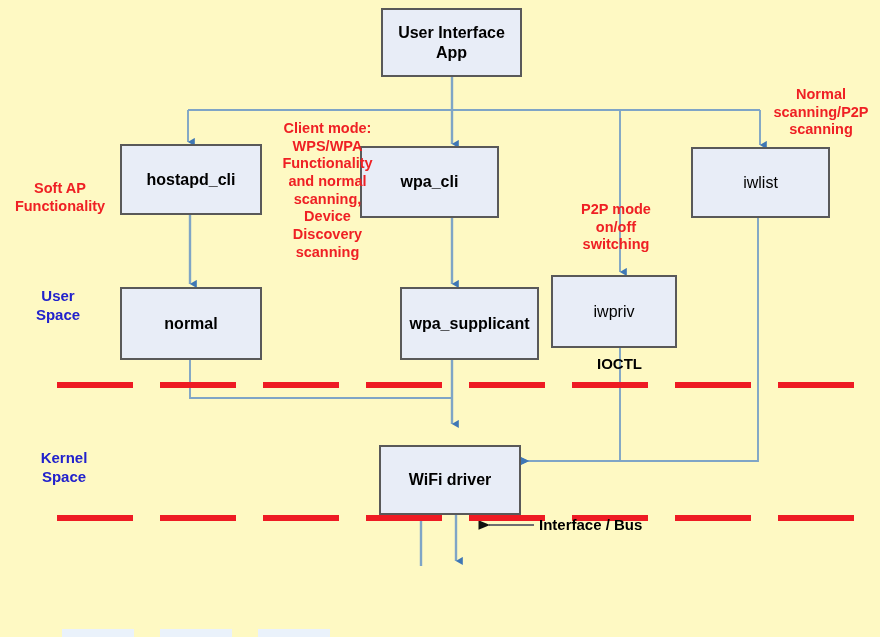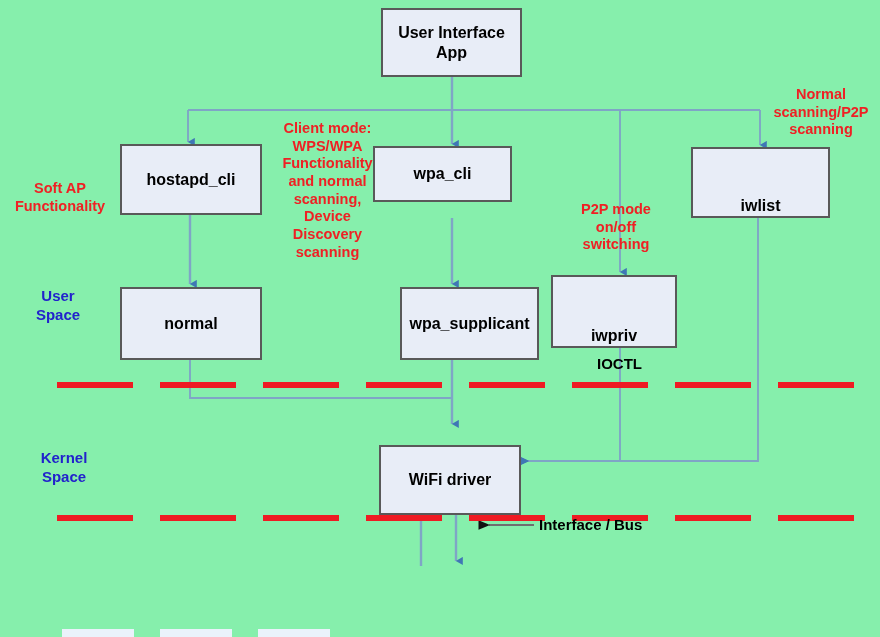--- a/index.html
+++ b/index.html
@@ -7,21 +7,21 @@
     padding: 0;
     background: #ffffff;
   }
   body {
     font-family: "Liberation Sans", sans-serif;
   }
   #canvas {
     position: relative;
     width: 880px;
     height: 637px;
-    background: #86efac;
+    background: #fef9c3;
     overflow: hidden;
   }
   .svg-layer {
     position: absolute;
     left: 0;
     top: 0;
     width: 880px;
     height: 637px;
   }
   .node {
@@ -33,22 +33,21 @@
     align-items: center;
     justify-content: center;
     text-align: center;
     color: #000000;
     font-size: 16px;
     font-weight: bold;
     line-height: 1.25;
     z-index: 3;
   }
   .node.plain {
-    font-weight: bold;
-    align-items: flex-end;
+    font-weight: normal;
   }
   .ann {
     position: absolute;
     color: #ef2024;
     font-size: 14.5px;
     font-weight: bold;
     text-align: center;
     line-height: 1.22;
     z-index: 4;
   }
@@ -175,21 +174,21 @@
     <div>
       <div>User Interface</div>
       <div>App</div>
     </div>
   </div>
 
   <div class="node" style="left:120px; top:144px; width:142px; height:71px;">
     <span>hostapd_cli</span>
   </div>
 
-  <div class="node" style="left:373px; top:146px; width:139px; height:56px;">
+  <div class="node" style="left:360px; top:146px; width:139px; height:72px;">
     <span>wpa_cli</span>
   </div>
 
   <div class="node plain" style="left:691px; top:147px; width:139px; height:71px;">
     <span>iwlist</span>
   </div>
 
   <div class="node" style="left:120px; top:287px; width:142px; height:73px;">
     <span>normal</span>
   </div>

